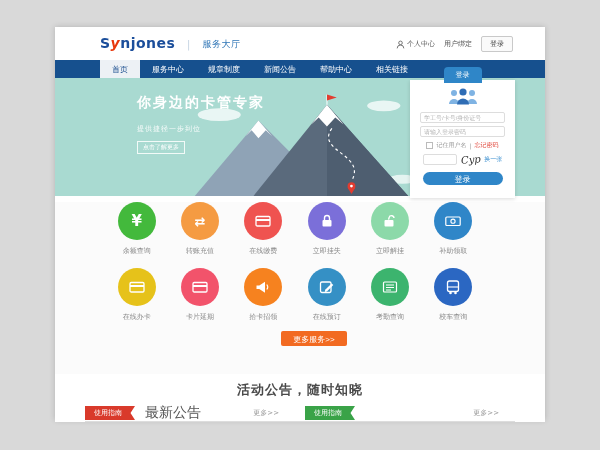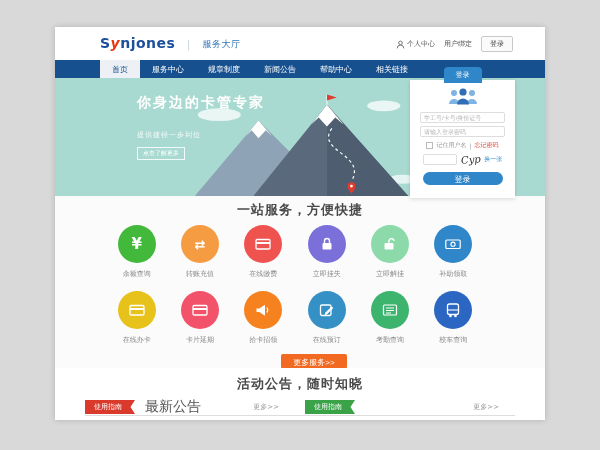--- a/index.html
+++ b/index.html
@@ -21,21 +21,21 @@
 
   
   .nav{height:18px;background:#16508e;display:flex;align-items:stretch;padding-left:45px;}
   .nav-item{display:flex;align-items:center;padding:0 12px;font-size:8px;color:#fff;cursor:pointer;}
   .nav-item.active{background:#edf1f5;color:#1b4e8f;}
 
   
   .hero{position:relative;height:118px;overflow:hidden;}
   .hero-text{position:absolute;left:82px;top:16px;color:#fff;}
   .hero-title{font-size:14px;font-weight:bold;letter-spacing:2px;}
-  .hero-subtitle{font-size:7px;opacity:.92;margin-top:18px;letter-spacing:1px;}
+  .hero-subtitle{font-size:7px;opacity:.92;margin-top:12px;letter-spacing:1px;}
   .hero-cta{display:inline-block;margin-top:6px;border:1px solid rgba(255,255,255,.85);
             font-size:6px;padding:1px 5px;color:#fff;cursor:pointer;}
   .mountains{position:absolute;left:130px;bottom:0;width:235px;height:103px;}
 
   
   .login-panel{position:absolute;right:30px;top:53px;width:105px;height:118px;background:#fff;
                box-shadow:0 1px 4px rgba(0,0,0,.15);z-index:5;text-align:center;}
   .login-tab{position:absolute;top:-13px;left:50%;transform:translateX(-50%);
              color:#fff;font-size:7px;padding:3px 12px;border-radius:4px 4px 0 0;cursor:pointer;}
   .people-icon{margin-top:7px;}
@@ -154,21 +154,20 @@
       </div>
       <div class="captcha-row">
         <input class="captcha-input" type="text" style="">
         <span class="captcha-img">Cyp</span>
         <span class="captcha-refresh">换一张</span>
       </div>
       <button class="login-submit" style="background: rgb(47, 134, 200);">登录</button>
     </div>
 
     <div class="services">
-      <div class="section-title">一站服务，方便快捷</div>
       <div class="svc-grid">
 
         <div class="svc">
           <div class="svc-circle" style="background-color: rgb(67, 185, 60);">
             <span class="svc-glyph">¥</span>
           </div>
           <div class="svc-label">余额查询</div>
         </div>
 
         <div class="svc">

